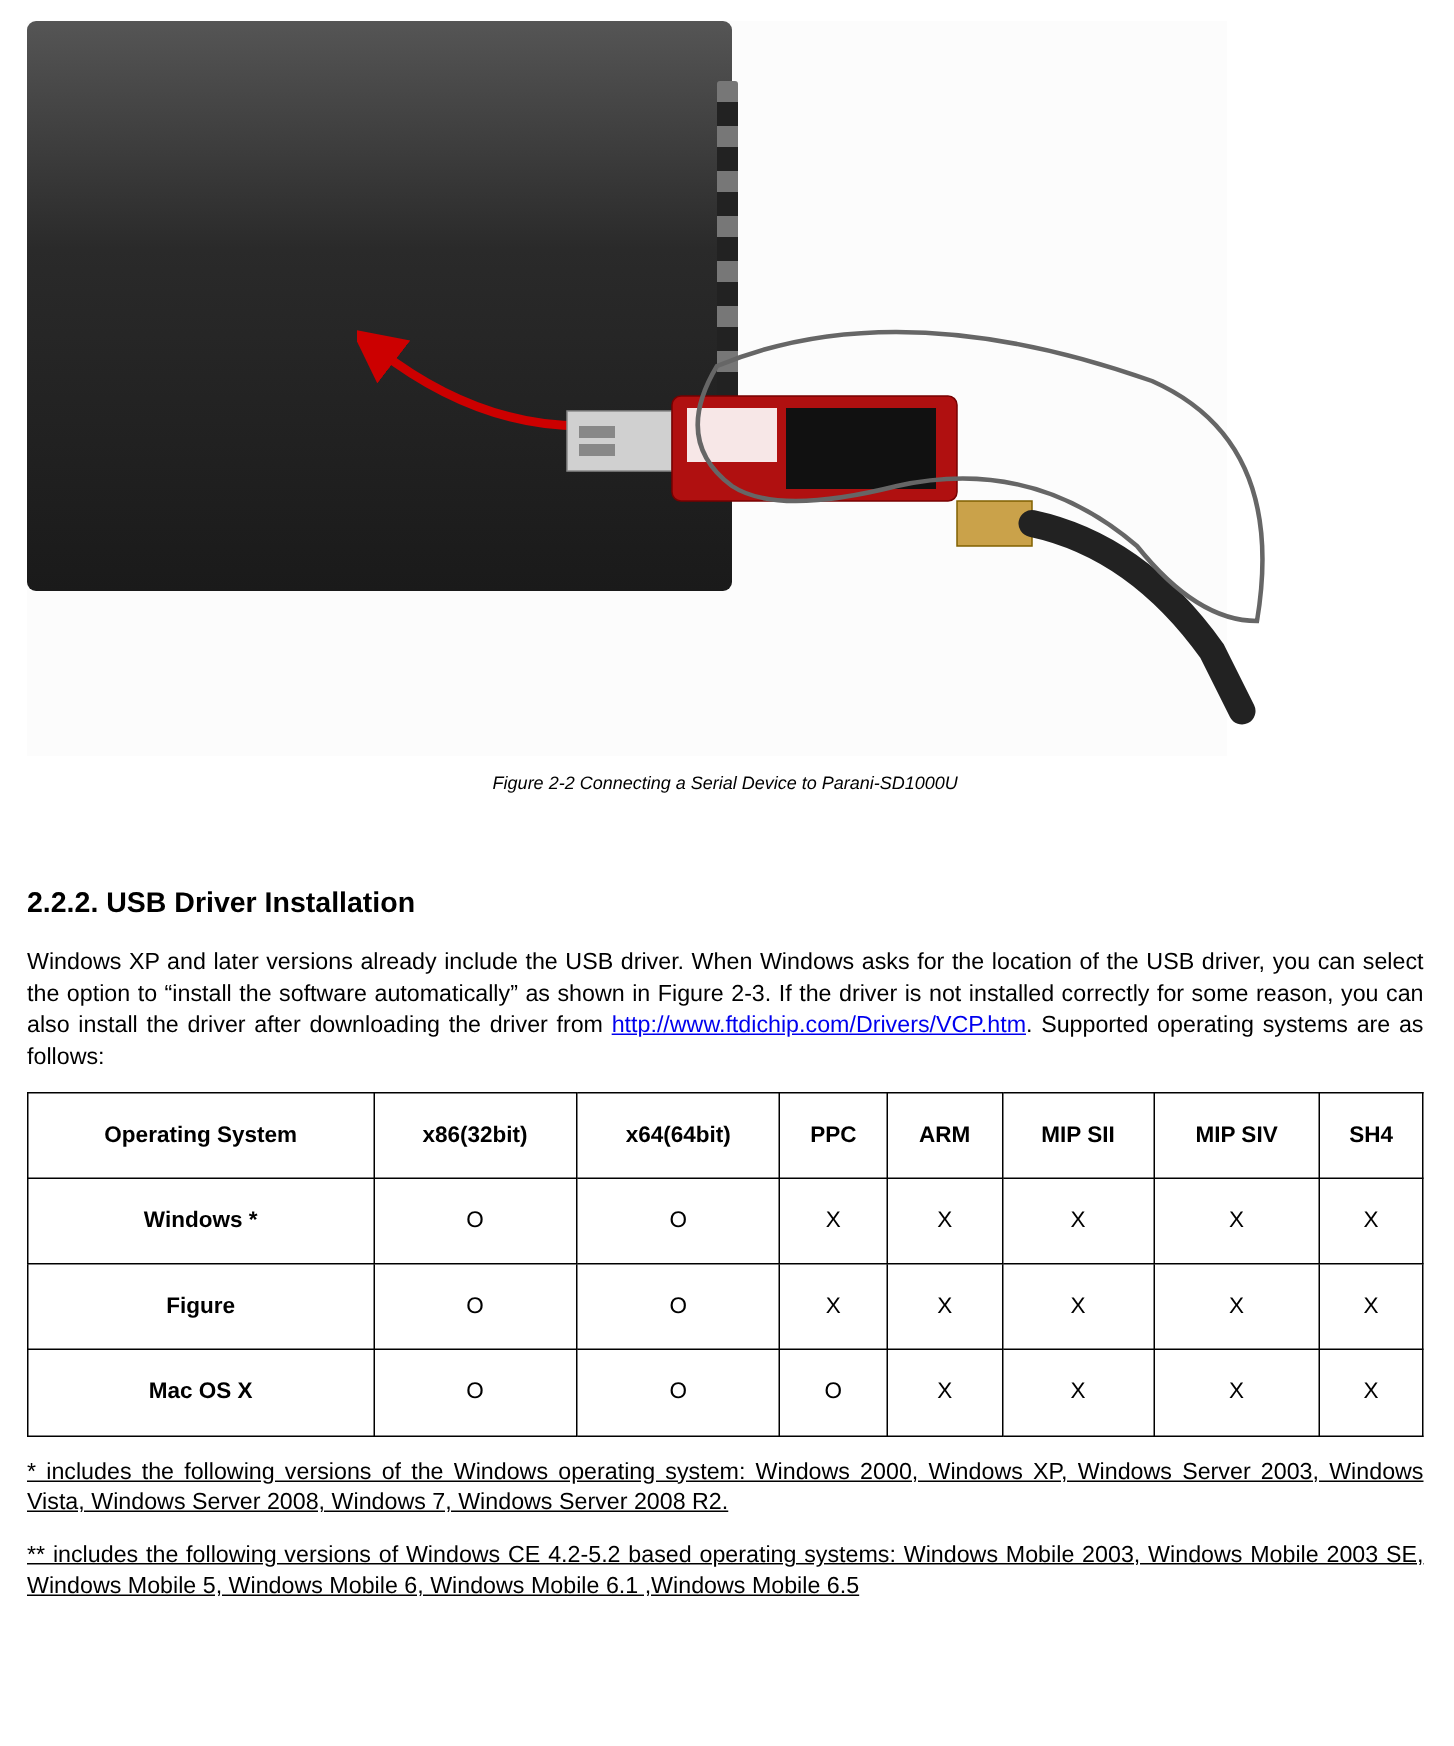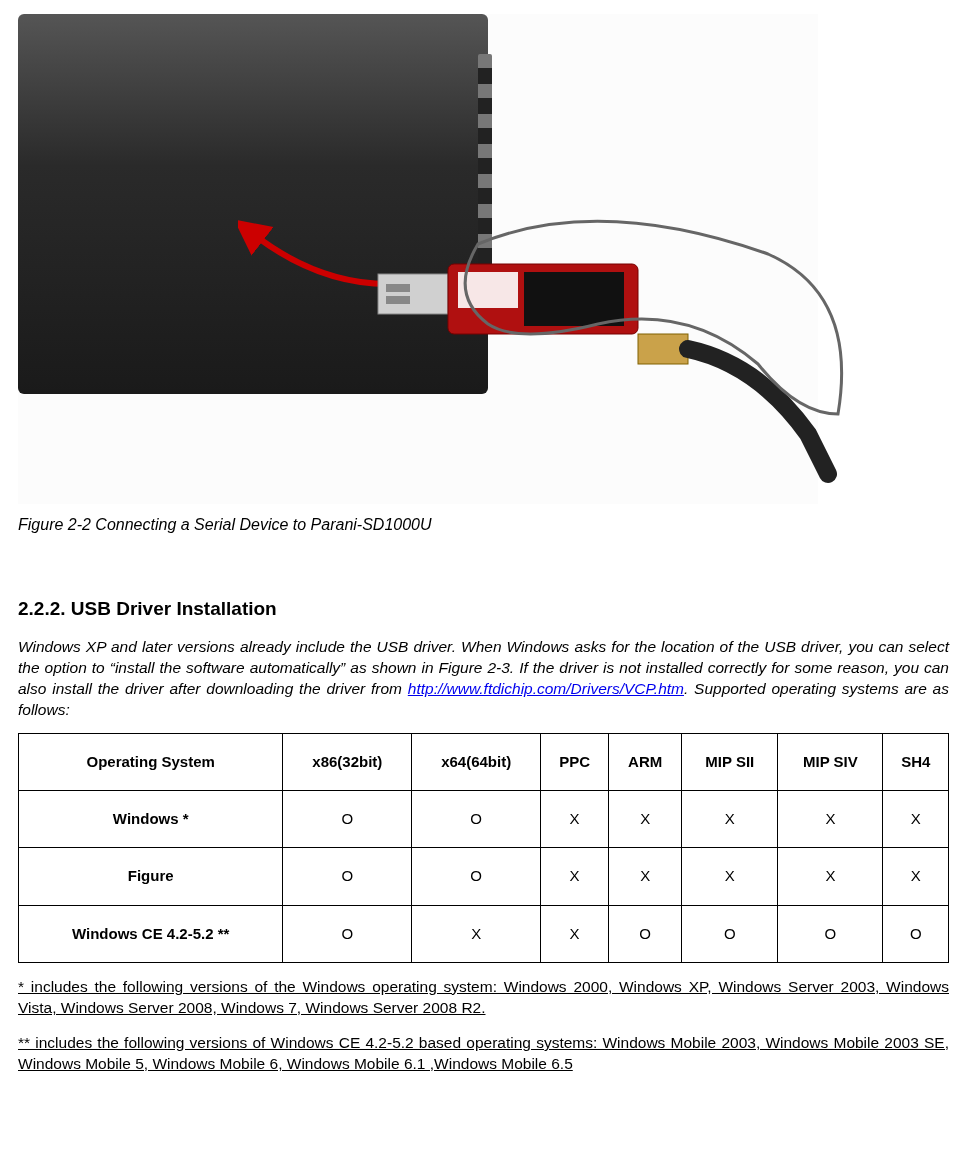--- a/index.html
+++ b/index.html
@@ -48,34 +48,33 @@
   .arrow svg{width:100%;height:100%}
   .hand-stick {
     position:absolute;
     left: 320px;
     top: 200px;
     width: 520px;
     height: 300px;
   }
   .hand-stick svg{width:100%;height:100%}
   .caption {
-    text-align: left;
+    text-align: center;
     font-style: italic;
     margin: 10px 0 60px 0;
-    font-size: 16px;
+    font-size: 12px;
   }
   h2.sub {
     font-size: 19px;
     font-weight: bold;
     margin: 0 0 16px 0;
   }
   p.body {
     margin: 0 0 12px 0;
     text-align: justify;
-    font-style: italic;
   }
   a.link {
     color: #0000EE;
     text-decoration: underline;
   }
   table.os {
     border-collapse: collapse;
     width: 100%;
     margin: 6px 0 14px 0;
   }
@@ -169,26 +168,26 @@
       <td class="rowhead">Figure</td>
       <td>O</td>
       <td>O</td>
       <td>X</td>
       <td>X</td>
       <td>X</td>
       <td>X</td>
       <td>X</td>
     </tr>
     <tr>
-      <td class="rowhead">Windows CE 4.2-5.2 **</td>
+      <td class="rowhead">Mac OS X</td>
+      <td>O</td>
+      <td>O</td>
       <td>O</td>
       <td>X</td>
       <td>X</td>
-      <td>O</td>
-      <td>O</td>
-      <td>O</td>
-      <td>O</td>
+      <td>X</td>
+      <td>X</td>
     </tr>
   </tbody>
 </table>
 
 <p class="note">* includes the following versions of the Windows operating system: Windows 2000, Windows XP, Windows Server 2003, Windows Vista, Windows Server 2008, Windows 7, Windows Server 2008 R2.</p>
 <p class="note">** includes the following versions of Windows CE 4.2-5.2 based operating systems: Windows Mobile 2003, Windows Mobile 2003 SE, Windows Mobile 5, Windows Mobile 6, Windows Mobile 6.1 ,Windows Mobile 6.5</p>
 
 </body></html>

